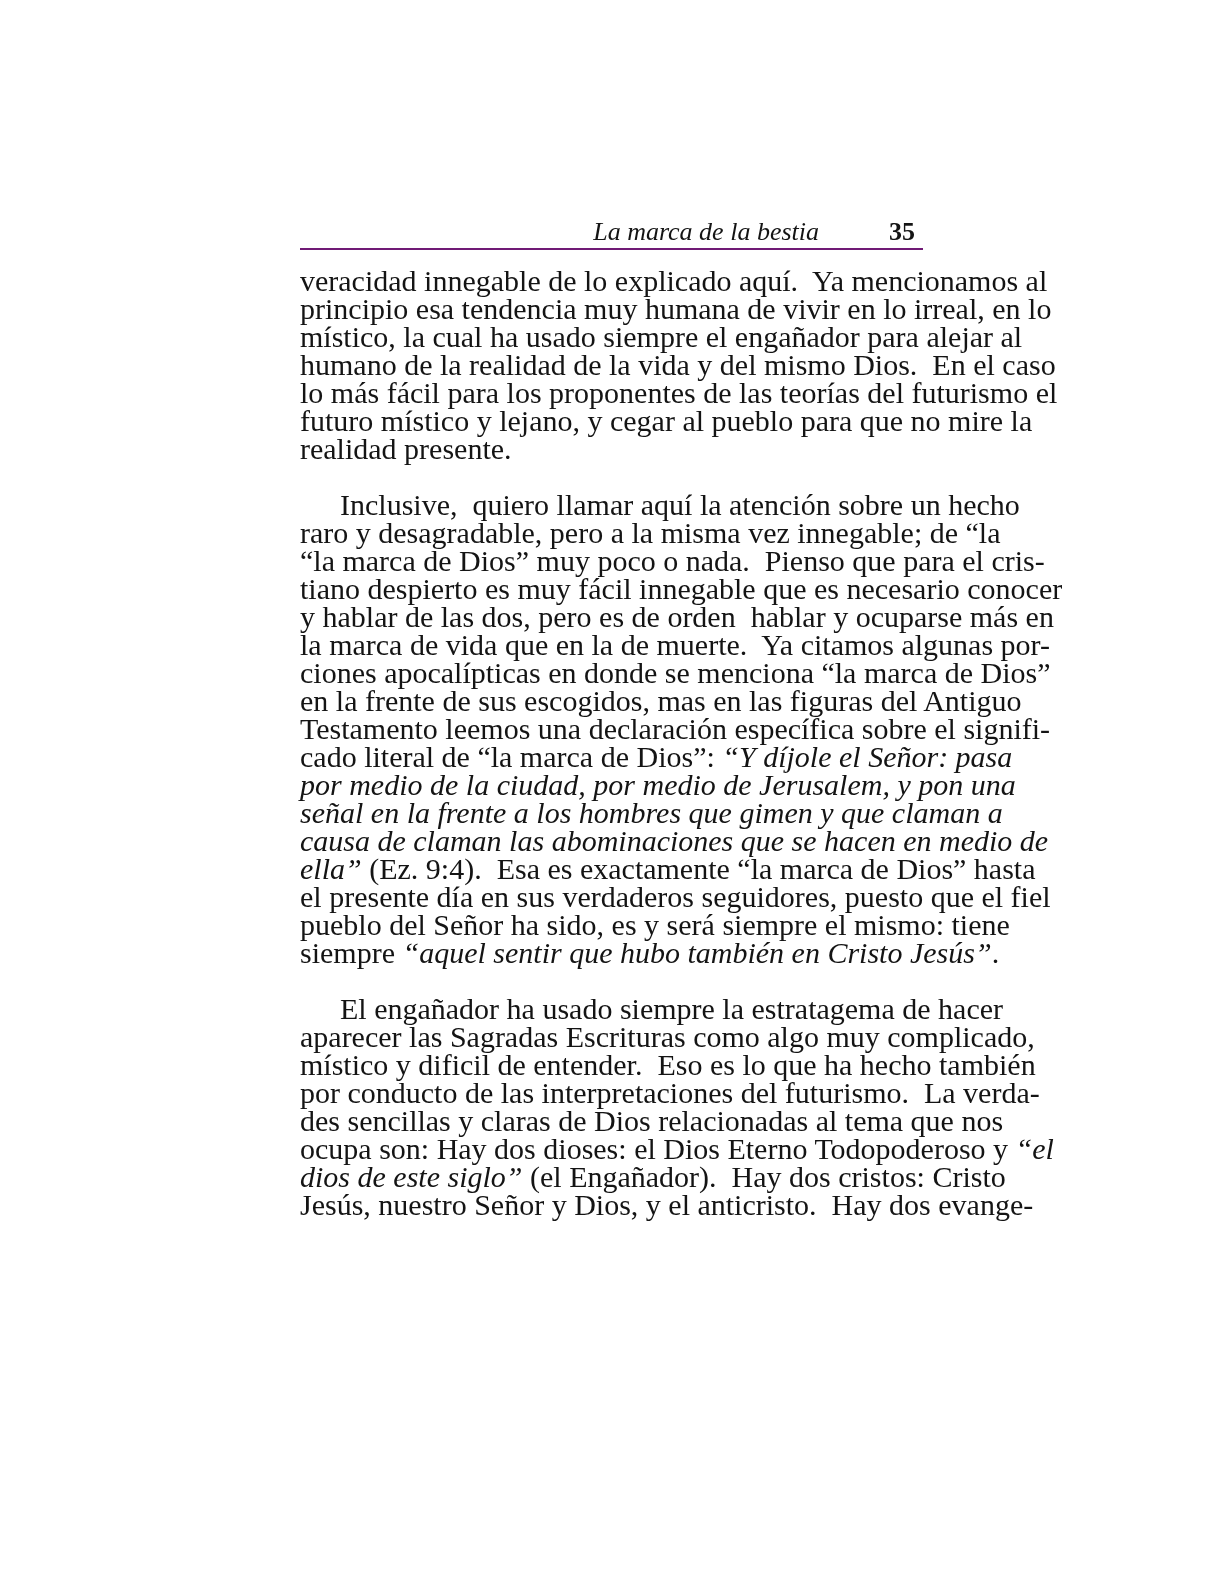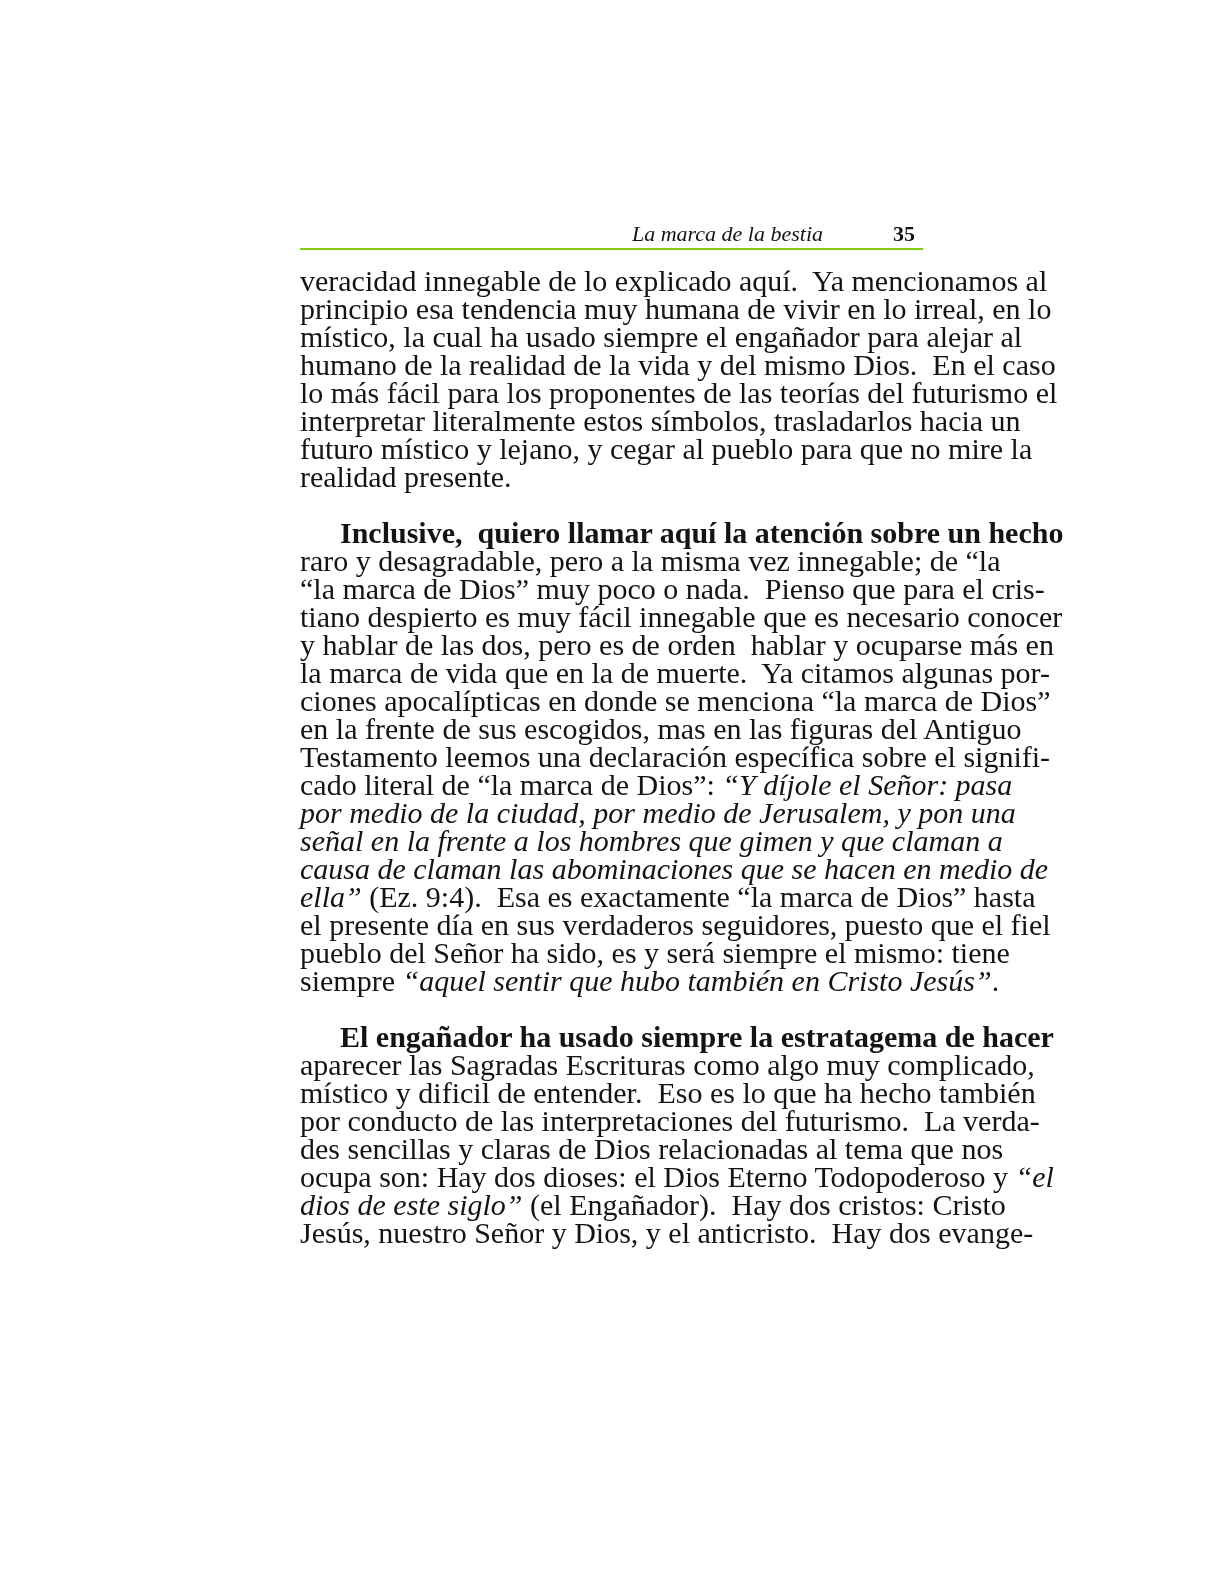--- a/index.html
+++ b/index.html
@@ -17,24 +17,24 @@
     overflow: hidden;
   }
   .content {
     position: absolute;
     left: 300px;
     top: 220px;
     width: 623px;
   }
   .running-header {
     display: flex;
-    align-items: center;
+    align-items: flex-start;
     height: 28px;
-    border-bottom: 2px solid #84cc16;
-    font-size: 22px;
+    border-bottom: 2px solid #701a75;
+    font-size: 26px;
     line-height: 24px;
   }
   .running-header .hdr-title {
     margin-left: auto;
     font-style: italic;
   }
   .running-header .hdr-num {
     margin-left: 70px;
     margin-right: 8px;
     font-weight: bold;
@@ -52,21 +52,20 @@
     text-align: justify;
     text-align-last: justify;
     white-space: nowrap;
     height: 28px;
   }
   .line.end {
     text-align-last: left;
   }
   .para.indent .line:first-child {
     padding-left: 40px;
-    font-weight: bold;
   }
   em {
     font-style: italic;
     margin-top: 29px;
   }
 </style>
 </head>
 <body>
 
 <div class="sheet">
@@ -75,21 +74,20 @@
       <span class="hdr-title">La marca de la bestia</span>
       <span class="hdr-num">35</span>
     </div>
     <div class="body-text">
         <div class="para">
           <div class="line"><span>veracidad innegable de lo explicado aquí.&nbsp; Ya mencionamos al</span></div>
           <div class="line"><span>principio esa tendencia muy humana de vivir en lo irreal, en lo</span></div>
           <div class="line"><span>místico, la cual ha usado siempre el engañador para alejar al</span></div>
           <div class="line"><span>humano de la realidad de la vida y del mismo Dios.&nbsp; En el caso</span></div>
           <div class="line"><span>lo más fácil para los proponentes de las teorías del futurismo el</span></div>
-          <div class="line"><span>interpretar literalmente estos símbolos, trasladarlos hacia un</span></div>
           <div class="line"><span>futuro místico y lejano, y cegar al pueblo para que no mire la</span></div>
           <div class="line end"><span>realidad presente.</span></div>
         </div>
         <div class="para indent">
           <div class="line"><span>Inclusive,&nbsp; quiero llamar aquí la atención sobre un hecho</span></div>
           <div class="line"><span>raro y desagradable, pero a la misma vez innegable; de “la</span></div>
           <div class="line"><span>“la marca de Dios” muy poco o nada.&nbsp; Pienso que para el cris-</span></div>
           <div class="line"><span>tiano despierto es muy fácil innegable que es necesario conocer</span></div>
           <div class="line"><span>y hablar de las dos, pero es de orden&nbsp; hablar y ocuparse más en</span></div>
           <div class="line"><span>la marca de vida que en la de muerte.&nbsp; Ya citamos algunas por-</span></div>

